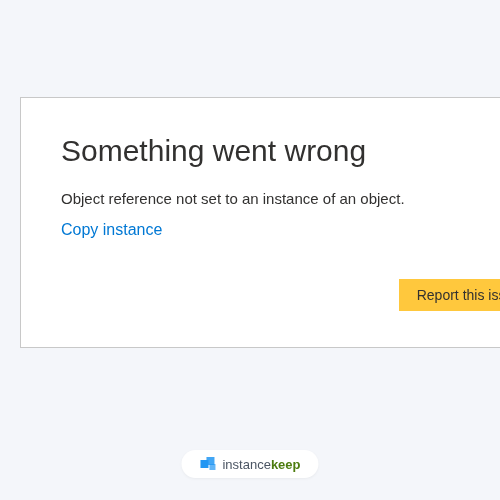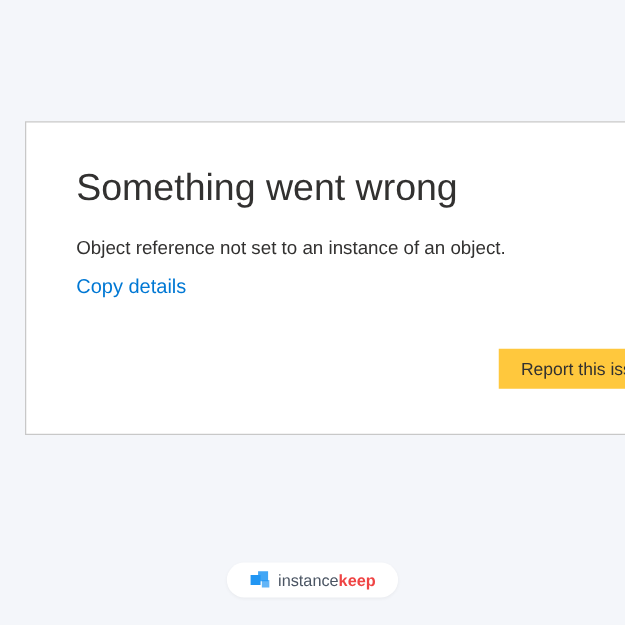--- a/index.html
+++ b/index.html
@@ -74,30 +74,30 @@
       position: relative;
     }
     .logo-icon svg { display: block; }
     .logo-text {
       font-size: 13px;
       color: #4b5563;
       font-weight: 400;
     }
     .logo-text .keep {
       font-weight: 700;
-      color: #ef4444;
+      color: #4d7c0f;
     }
   </style>
 </head>
 <body>
 
 <div class="dialog">
   <h1 class="dialog-title">Something went wrong</h1>
   <p class="dialog-message">Object reference not set to an instance of an object.</p>
-  <a class="copy-link">Copy details</a>
+  <a class="copy-link">Copy instance</a>
   <div class="button-row">
     <button class="btn btn-primary">Report this issue</button>
   </div>
 </div>
 
 <div class="logo-container">
   <span class="logo-icon">
     <svg width="18" height="18" viewBox="0 0 18 18">
       <rect x="1" y="5" width="8" height="8" fill="#2196f3"></rect>
       <rect x="7" y="2" width="8" height="8" fill="#2196f3" opacity="0.85"></rect>

